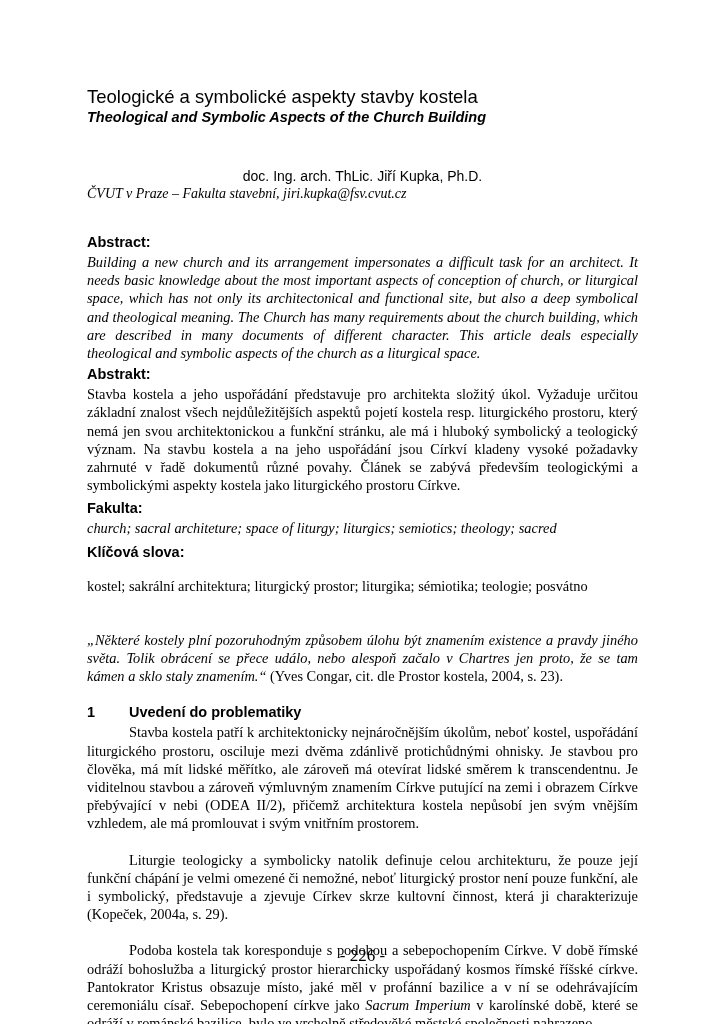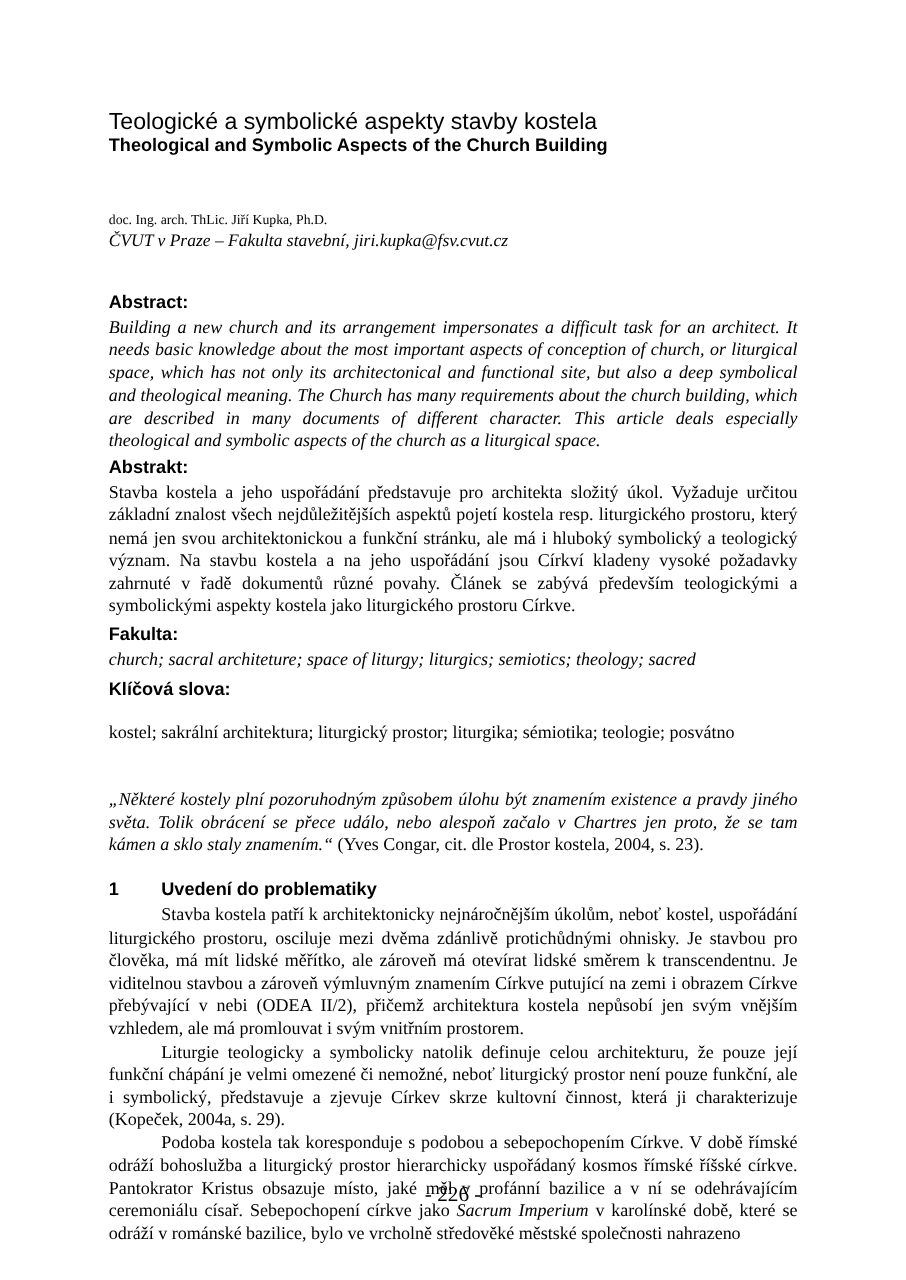--- a/index.html
+++ b/index.html
@@ -1,25 +1,25 @@
 <!DOCTYPE html>
 <html><head>
   <meta charset="utf-8">
   <style>
     html, body { margin: 0; padding: 0; background: #ffffff; }
     body { width: 725px; height: 1024px; position: relative; overflow: hidden; color: #000; }
     .page { position: absolute; left: 87px; top: 86px; width: 551px; }
     .title { font-family: "Liberation Sans", sans-serif; font-weight: normal; font-size: 18.5px; line-height: 22px; margin: 0; }
-    .subtitle { font-family: "Liberation Sans", sans-serif; font-weight: bold; font-size: 14.5px; line-height: 18px; margin: 0; }
-    .author { font-family: Liberation Serif, serif; font-size: 11px; text-align: left; margin: 41px 0 0 0; line-height: 18px; }
+    .subtitle { font-family: "Liberation Sans", sans-serif; font-weight: bold; font-style: italic; font-size: 14.5px; line-height: 18px; margin: 0; }
+    .author { font-family: Liberation Sans, sans-serif; font-size: 14px; text-align: center; margin: 41px 0 0 0; line-height: 18px; }
     .affil { font-family: "Liberation Serif", serif; font-style: italic; font-size: 14px; text-align: left; margin: 0; line-height: 18px; }
     .h { font-family: "Liberation Sans", sans-serif; font-weight: bold; font-size: 14.5px; margin: 0; line-height: 18px; }
     .p { font-family: "Liberation Serif", serif; font-size: 14.4px; line-height: 18.2px; text-align: justify; margin: 0; }
     .it { font-style: italic; }
-    .indent { text-indent: 42px; }
+    .indent { text-indent: 42px; margin-top: 18px; }
     .sec { display: flex; font-family: "Liberation Sans", sans-serif; font-weight: bold; font-size: 14.5px; line-height: 18px; margin: 0; }
     .sec .num { width: 42px; }
     .footer { position: absolute; left: 0; width: 725px; top: 946px; text-align: center; font-family: "Liberation Serif", serif; font-size: 17px; }
   </style>
 </head>
 <body>
 
 <div class="page">
   <h1 class="title">Teologické a symbolické aspekty stavby kostela</h1>
   <h2 class="subtitle">Theological and Symbolic Aspects of the Church Building</h2>

